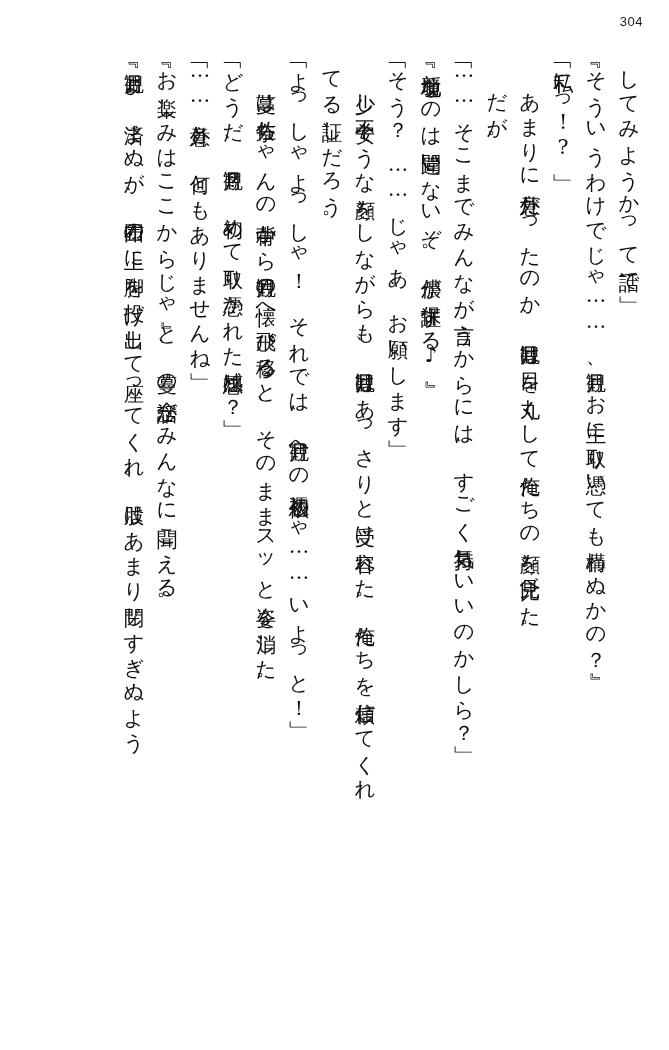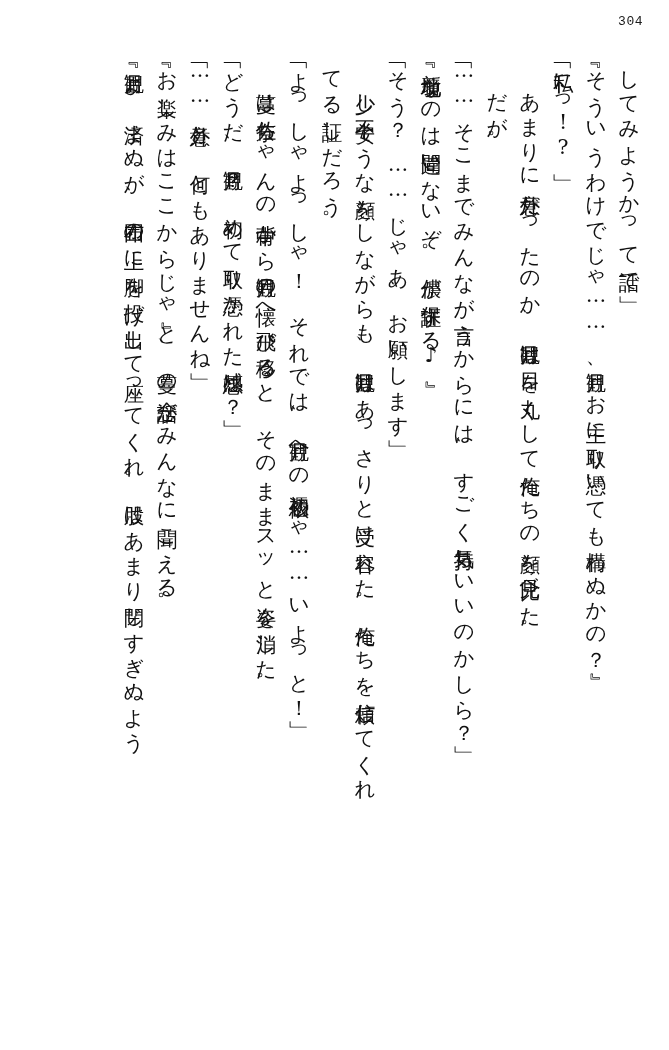--- a/index.html
+++ b/index.html
@@ -17,21 +17,21 @@
   #page {
     position: relative;
     width: 669px;
     height: 1050px;
     background: #ffffff;
   }
   #page-number {
     position: absolute;
     top: 14px;
     right: 26px;
-    font-family: Liberation Mono, monospace;
+    font-family: Liberation Sans, sans-serif;
     font-size: 13px;
     letter-spacing: 0.5px;
     color: #1a1a1a;
   }
   #text-body {
     position: absolute;
     top: 56px;
     right: 30px;
     left: 30px;
     bottom: 20px;

